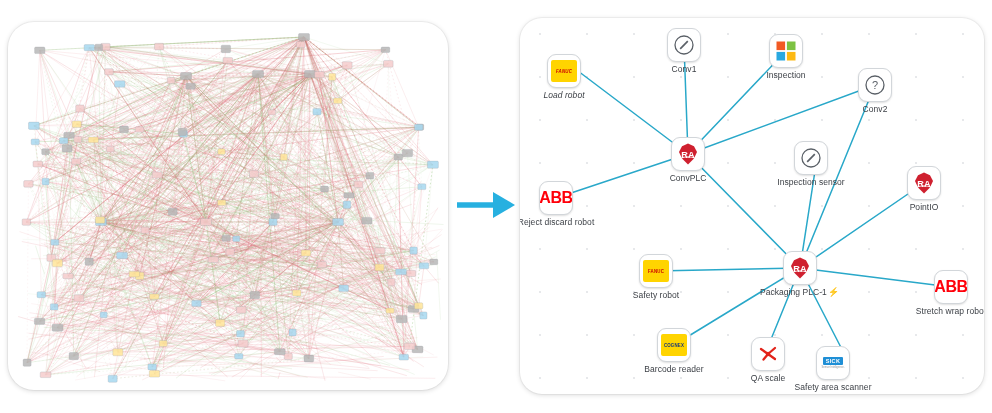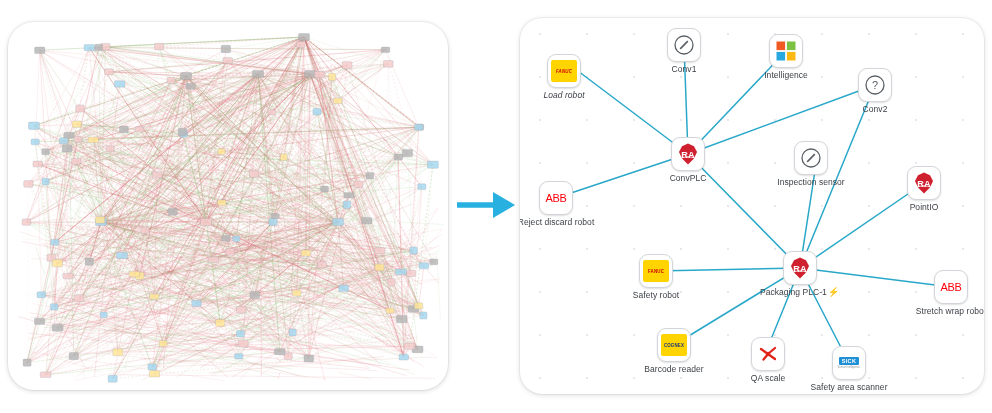--- a/index.html
+++ b/index.html
@@ -86,21 +86,21 @@
   }
   .swatch-yellow .brandtxt {
     font-size: 4.4px; font-weight: bold; color: #cc0000;
     letter-spacing: 0.2px; transform: scaleY(1.15);
     font-family: "Liberation Sans", sans-serif;
   }
   .swatch-yellow.brand-blue .brandtxt { color: #15357a; }
 
   .abb-wrap { display:flex; align-items:center; justify-content:center; }
   .abb-txt {
-    font-size: 11px; font-weight: normal; color: #ff000a;
+    font-size: 16px; font-weight: bold; color: #ff000a;
     letter-spacing: -0.4px;
     font-family: "Liberation Sans", sans-serif;
   }
 
   .sick-wrap { display:flex; flex-direction:column; align-items:center; justify-content:center; }
   .sick-box {
     background: #1f8fd6; color:#fff; font-weight:bold;
     font-size: 5.5px; letter-spacing: 0.3px;
     padding: 1px 3px; border-radius: 1px;
   }
@@ -2094,21 +2094,21 @@
         <div class="node" style="left: 266px; top: 33px;">
           <div class="node-box">
             <svg class="ico" viewBox="0 0 24 24">
               <rect x="2.5" y="2.5" width="8.6" height="8.6" fill="#f15a24"></rect>
               <rect x="12.9" y="2.5" width="8.6" height="8.6" fill="#7cc242"></rect>
               <rect x="2.5" y="12.9" width="8.6" height="8.6" fill="#29a8e0"></rect>
               <rect x="12.9" y="12.9" width="8.6" height="8.6" fill="#fdb913"></rect>
             </svg>
           </div>
           <div class="node-label"><span class="label-row">
-              <span>Intelligence</span>
+              <span>Inspection</span>
             </span></div>
         </div>
         <div class="node" style="left: 355px; top: 67px;">
           <div class="node-box">
             <svg class="ico" viewBox="0 0 24 24">
               <circle cx="12" cy="12" r="9" fill="none" stroke="#5b6168" stroke-width="1.3"></circle>
               <text x="12" y="16.4" font-size="11" font-family="Liberation Sans, sans-serif" text-anchor="middle" fill="#5b6168">?</text>
             </svg>
           </div>
           <div class="node-label"><span class="label-row">
@@ -2202,21 +2202,21 @@
                 <path d="M12 12 L19 17"></path>
                 <path d="M12 12 L7.5 17.5"></path>
               </g>
               <circle cx="12" cy="12" r="2.2" fill="#e2231a"></circle>
             </svg>
           </div>
           <div class="node-label"><span class="label-row">
               <span>QA scale</span>
             </span></div>
         </div>
-        <div class="node" style="left: 329px; top: 345px;">
+        <div class="node" style="left: 313px; top: 345px;">
           <div class="node-box">
             <span class="sick-wrap">
               <span class="sick-box">SICK</span>
               <span class="sick-sub">Sensor Intelligence.</span>
             </span>
           </div>
           <div class="node-label"><span class="label-row">
               <span>Safety area scanner</span>
             </span></div>
         </div>

